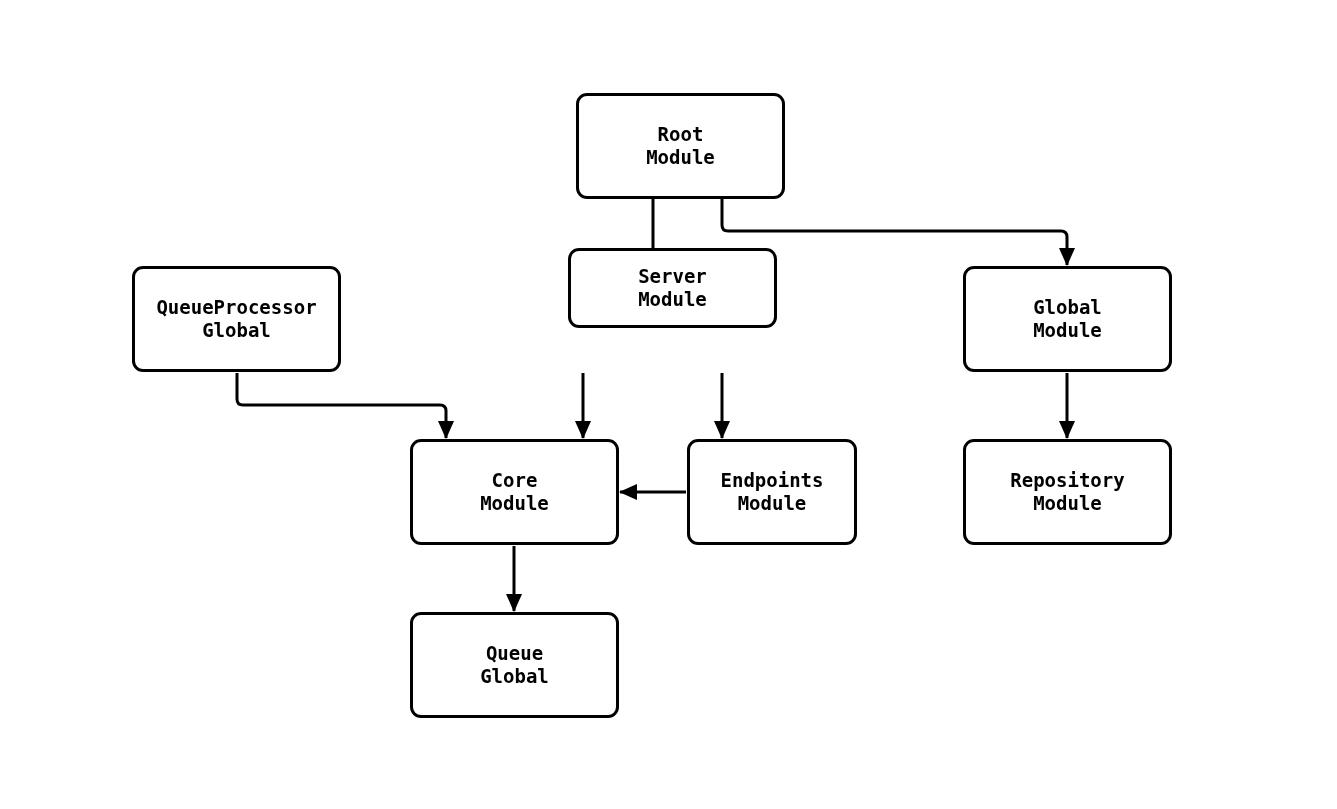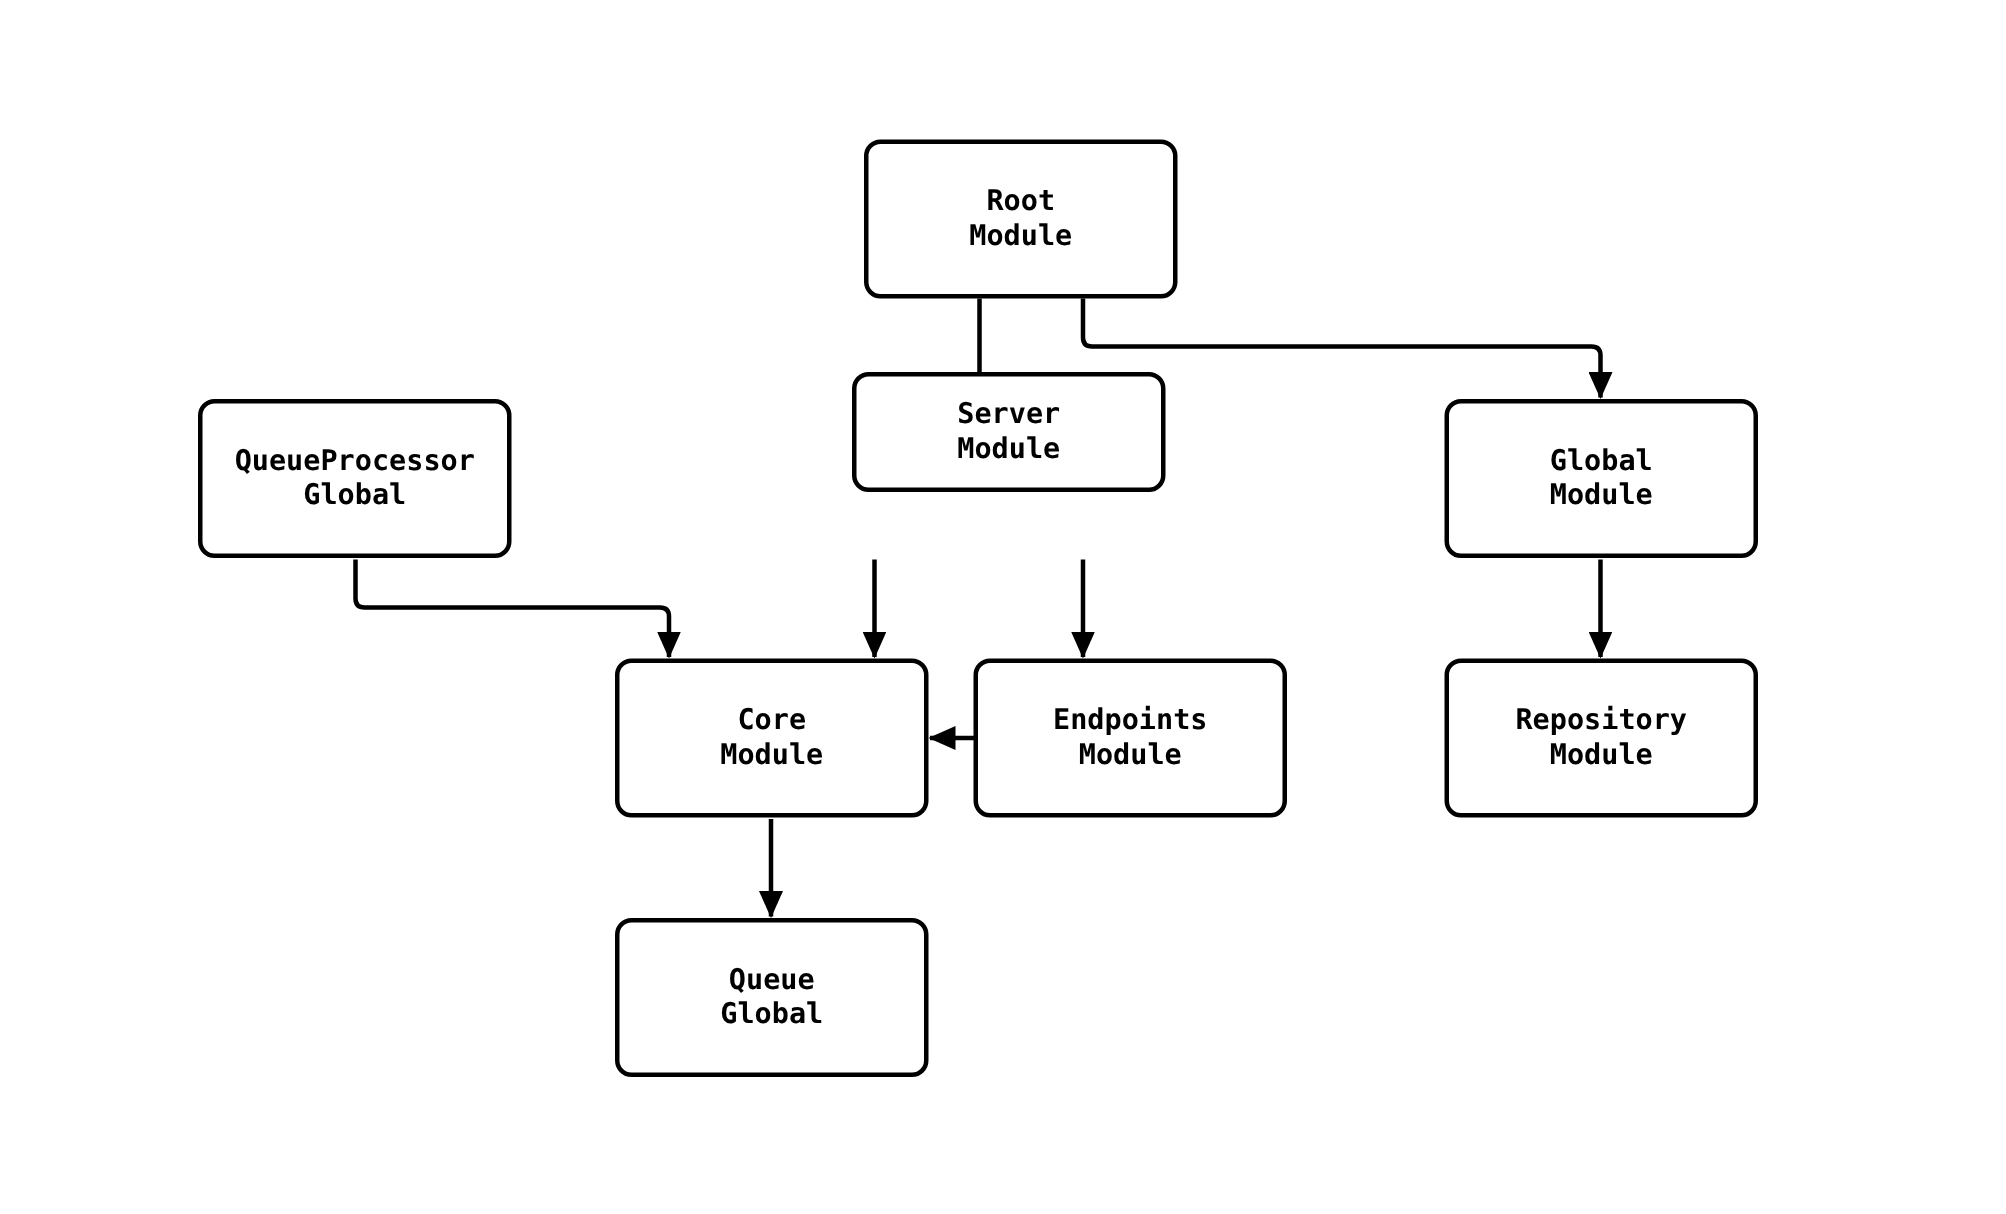--- a/index.html
+++ b/index.html
@@ -82,21 +82,21 @@
 Module</span>
       </div>
       <div class="node" style="left: 963px; top: 266px; width: 209px; height: 106px; justify-content: center;">
         <span>Global
 Module</span>
       </div>
       <div class="node" style="left: 410px; top: 439px; width: 209px; height: 106px;">
         <span>Core
 Module</span>
       </div>
-      <div class="node" style="left: 649px; top: 439px; width: 209px; height: 106px;">
+      <div class="node" style="left: 687px; top: 439px; width: 170px; height: 106px;">
         <span>Endpoints
 Module</span>
       </div>
       <div class="node" style="left: 963px; top: 439px; width: 209px; height: 106px; align-items: center;">
         <span>Repository
 Module</span>
       </div>
       <div class="node" style="left: 410px; top: 612px; width: 209px; height: 106px;">
         <span>Queue
 Global</span>

